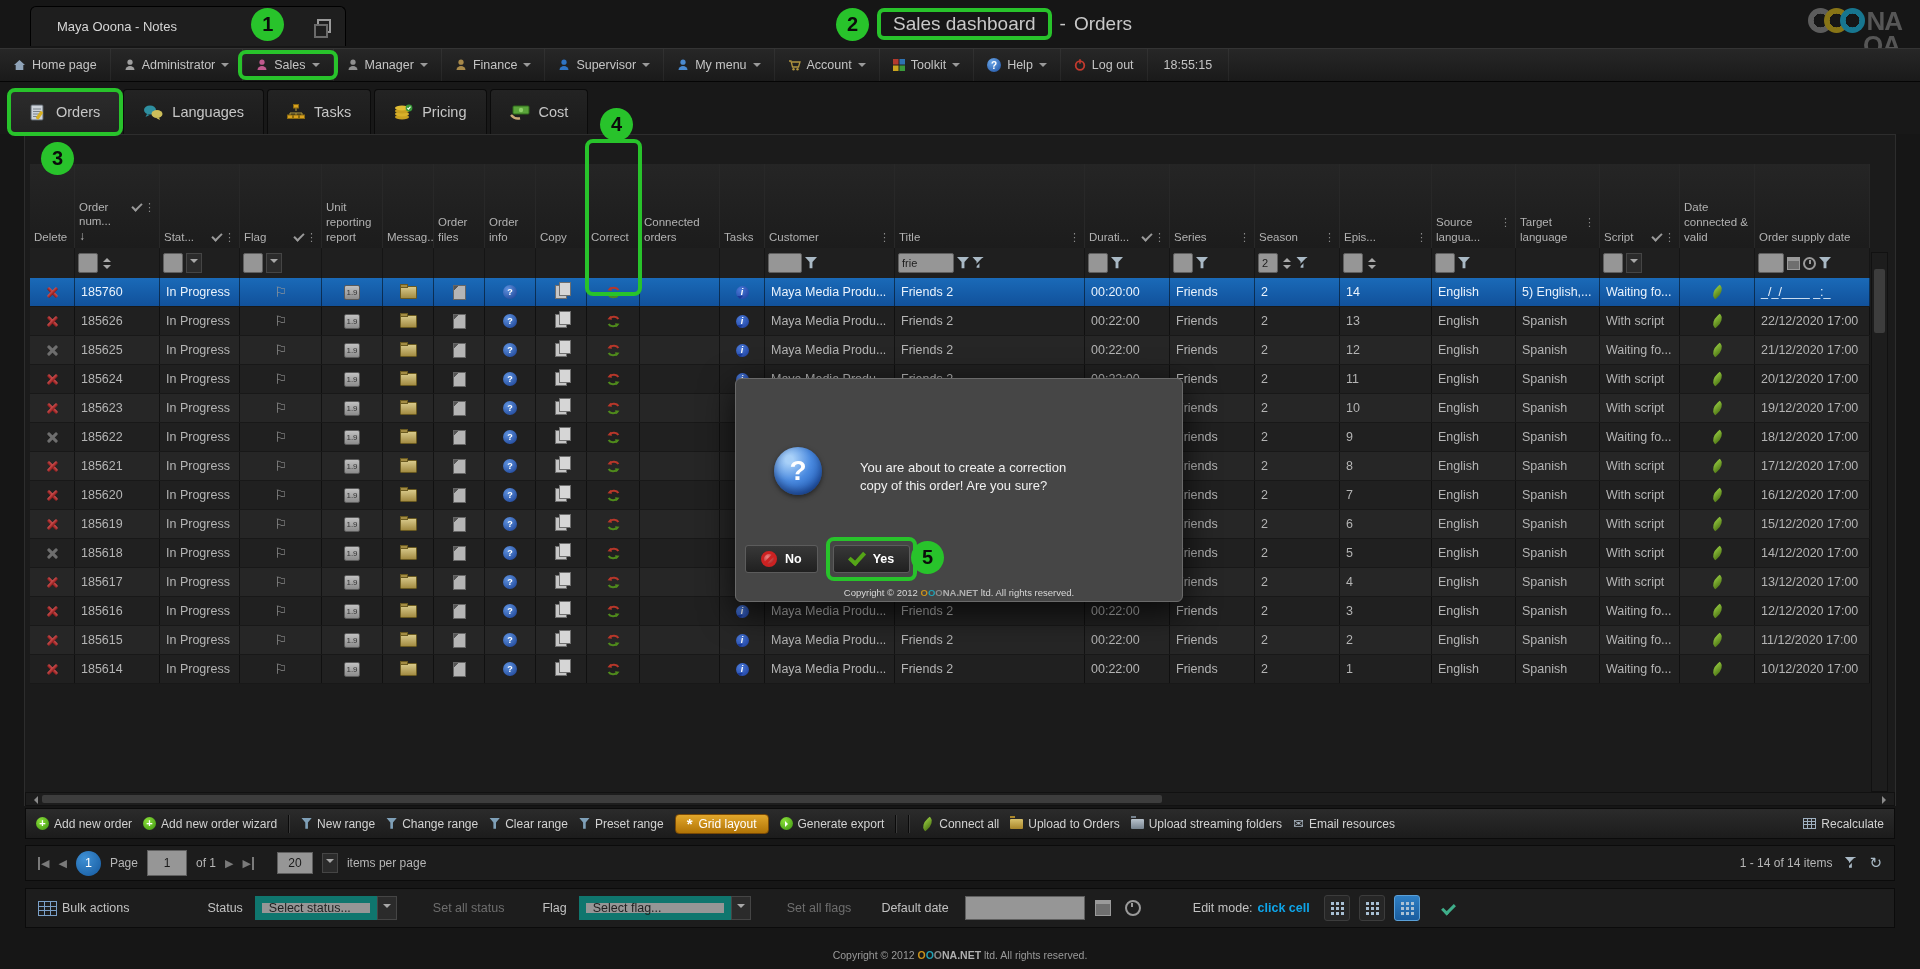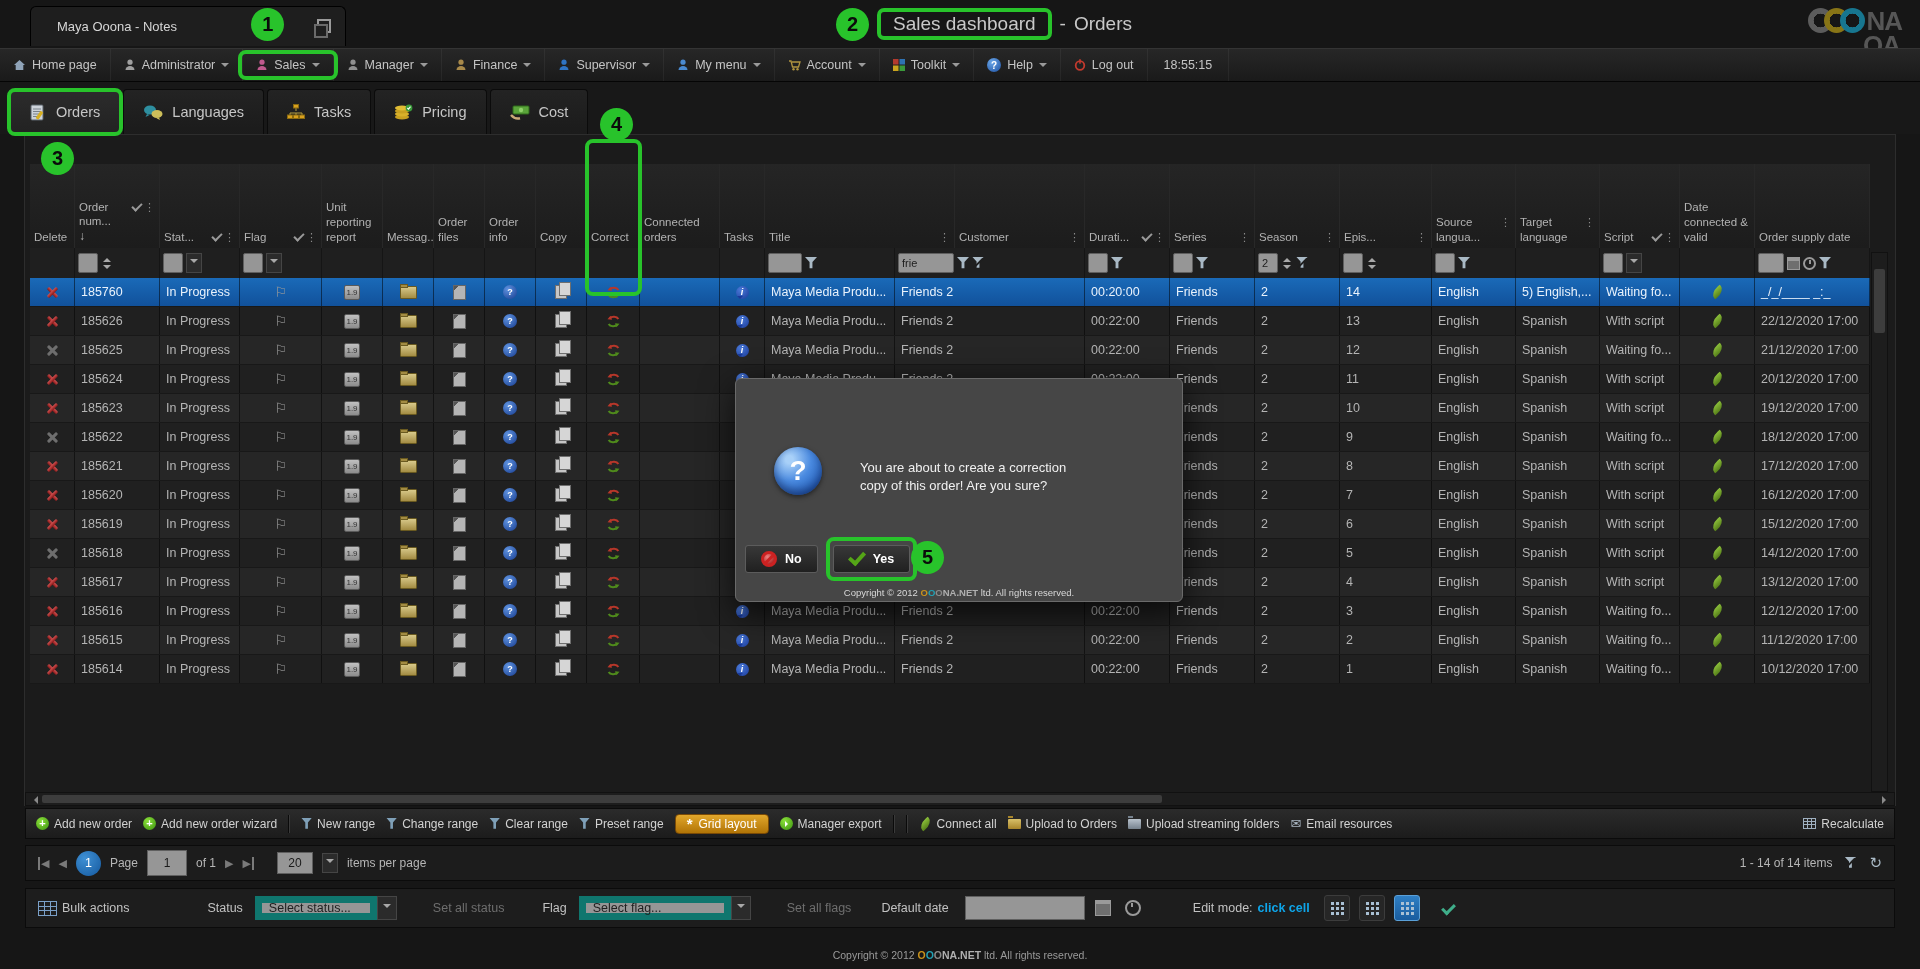--- a/index.html
+++ b/index.html
@@ -394,25 +394,25 @@
       </div>
     <div class="hc c9">
         <div><span>Correct</span></div>
       </div>
     <div class="hc c10">
         <div><span>Connected orders</span></div>
       </div>
     <div class="hc c11">
         <div><span>Tasks</span></div>
       </div>
+    <div class="hc c12">
+        <div><span class="hicons"><span class="hdots"></span></span><span>Customer</span></div>
+      </div>
     <div class="hc c13">
         <div><span class="hicons"><span class="hdots"></span></span><span>Title</span></div>
-      </div>
-    <div class="hc c12">
-        <div><span class="hicons"><span class="hdots"></span></span><span>Customer</span></div>
       </div>
     <div class="hc c14">
         <div><span class="hicons"><span class="hchk"></span><span class="hdots"></span></span><span>Durati...</span></div>
       </div>
     <div class="hc c15">
         <div><span class="hicons"><span class="hdots"></span></span><span>Series</span></div>
       </div>
     <div class="hc c16">
         <div><span class="hicons"><span class="hdots"></span></span><span>Season</span></div>
       </div>
@@ -1263,21 +1263,21 @@
     <div class="ti">
         <span class="fun"></span>
         <span>Preset range</span>
       </div>
     <div class="grid-btn">
         <span class="ic-gear"></span>
         <span>Grid layout</span>
       </div>
     <div class="ti">
         <span class="ic-play"></span>
-        <span>Manager export</span>
+        <span>Generate export</span>
       </div>
     <span class="tsep"></span>
     <span class="tsep"></span>
     <div class="ti">
         <span class="ic-leaf"></span>
         <span>Connect all</span>
       </div>
     <div class="ti">
         <span class="ic-folder"></span>
         <span>Upload to Orders</span>

